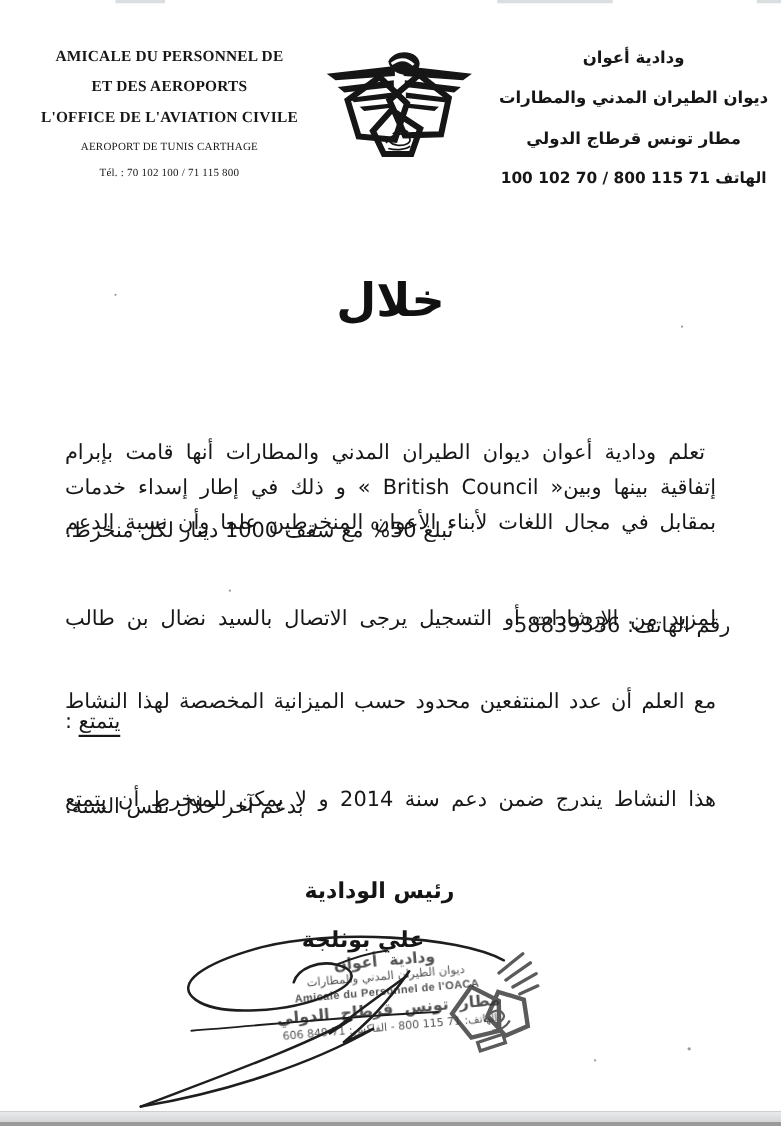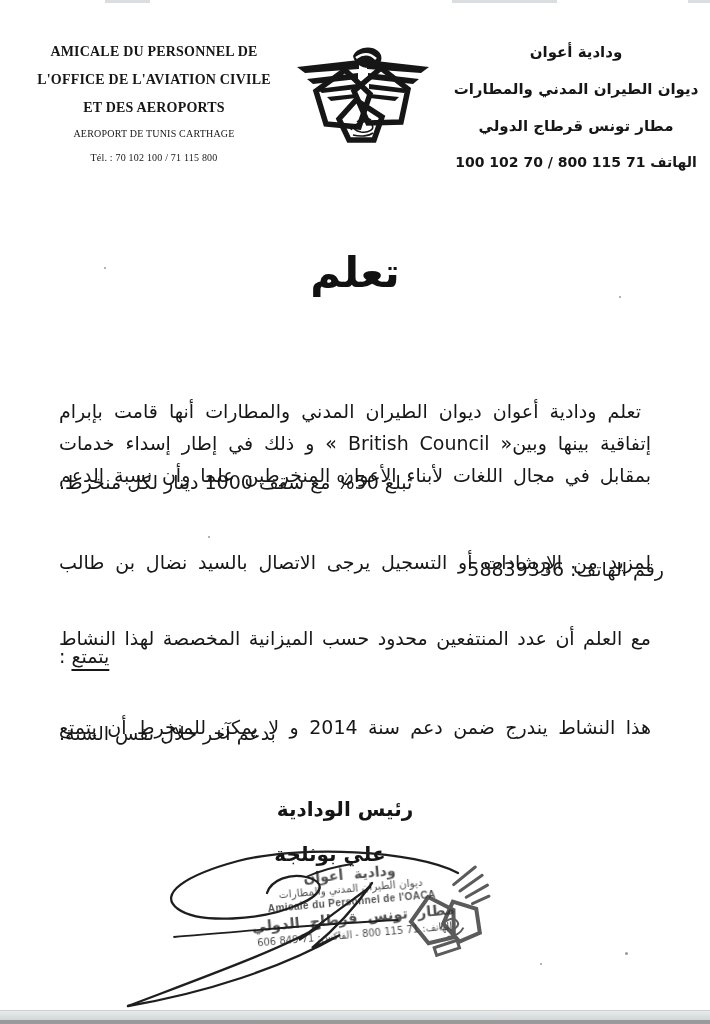--- a/index.html
+++ b/index.html
@@ -72,22 +72,22 @@
 <body>
 
 <div class="page">
 
   <div class="smudge" style="left:105px;top:0;width:45px;height:3px;"></div>
   <div class="smudge" style="left:452px;top:0;width:105px;height:3px;"></div>
   <div class="smudge" style="left:688px;top:0;width:22px;height:3px;"></div>
 
   <div class="hdr-left">
     <div class="lb">AMICALE DU PERSONNEL DE</div>
+    <div class="lb">ET DES AEROPORTS</div>
     <div class="lb">L'OFFICE DE L'AVIATION CIVILE</div>
-    <div class="lb">ET DES AEROPORTS</div>
     <div class="ln">AEROPORT DE TUNIS CARTHAGE</div>
     <div class="ln">Tél. : 70 102 100 / 71 115 800</div>
   </div>
 
   <div class="logo-wrap">
     <svg viewBox="0 0 140 104" width="140" height="104">
       <g fill="#161616" stroke="none">
 
         <path d="M66 20 L4 27 L12 33 L66 29 Z"></path>
         <path d="M65 33 L14 39 L20 44 L65 39 Z"></path>
@@ -117,21 +117,21 @@
     </svg>
   </div>
 
   <div class="hdr-right" dir="rtl">
     <div class="al">ودادية أعوان</div>
     <div class="al">ديوان الطيران المدني والمطارات</div>
     <div class="al">مطار تونس قرطاج الدولي</div>
     <div class="al al4">الهاتف 71 115 800 / 70 102 100</div>
   </div>
 
-  <div class="doc-title" dir="rtl">تعلم</div>
+  <div class="doc-title" dir="rtl">خلال</div>
 
   <div class="body-txt" dir="rtl">
     <div class="bl jf l1">تعلم ودادية أعوان ديوان الطيران المدني والمطارات أنها قامت بإبرام</div>
     <div class="bl jf l2">إتفاقية بينها وبين« British Council » و ذلك في إطار إسداء خدمات</div>
     <div class="bl jf l3">بمقابل في مجال اللغات لأبناء الأعوان المنخرطين علما وأن نسبة الدعم</div>
     <div class="bl rt l4">تبلغ 50% مع سقف 1000 دينار لكل منخرط.</div>
     <div class="bl jf l5">لمزيد من الإرشادات أو التسجيل يرجى الاتصال بالسيد نضال بن طالب</div>
     <div class="bl l6">رقم الهاتف: 58839336</div>
     <div class="bl jf l7">مع العلم أن عدد المنتفعين محدود حسب الميزانية المخصصة لهذا النشاط</div>
     <div class="bl rt l8"><span class="u">يتمتع</span><span> :</span></div>

